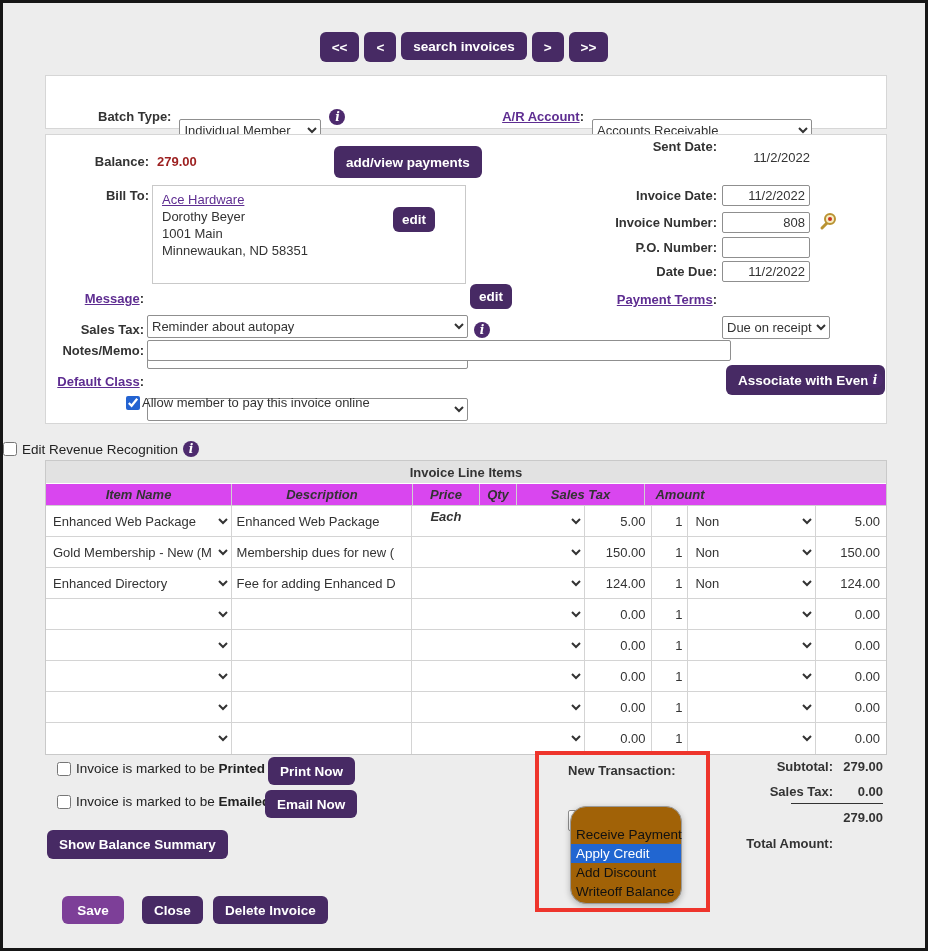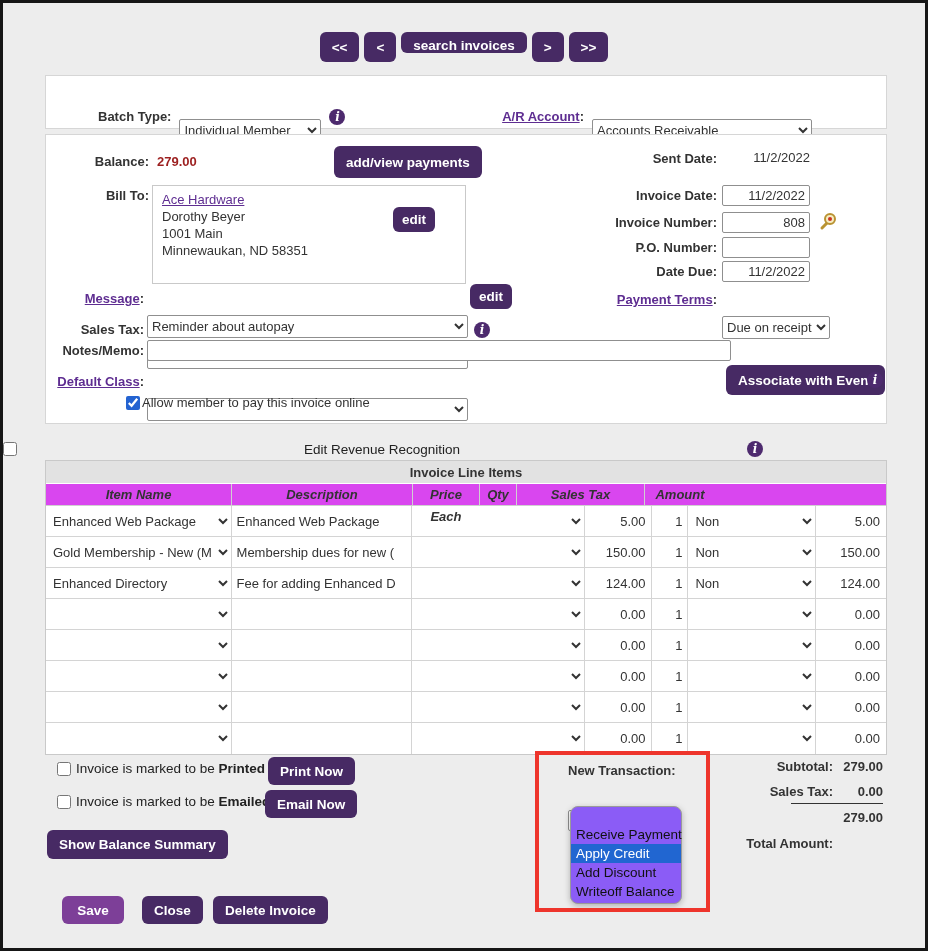--- a/index.html
+++ b/index.html
@@ -44,43 +44,43 @@
   .lit-row .c { border-right: 1px solid #d4d4d4; display: flex; align-items: center; }
   .lit-row .c:last-child { border-right: none; }
   .c0 { width: 186px; } .c1 { width: 181px; } .c2 { width: 173px; }
   .c3 { width: 67px; } .c4 { width: 37px; } .c5 { width: 128px; } .c6 { width: 70px; }
   .tsel { width: 100%; height: 100%; border: none; background: transparent; font-family: "Liberation Sans", sans-serif; font-size: 13px; color: #333; padding-left: 3px; }
   .tin { width: 100%; border: none; background: transparent; font-family: "Liberation Sans", sans-serif; font-size: 13px; color: #333; padding: 0 5px; }
   .amt { width: 100%; text-align: right; padding-right: 6px; }
   input[type="checkbox"] { accent-color: #2463d1; width: 14px; height: 14px; }
   
   .dd-list {
-    position: absolute; left: 567px; top: 803px; width: 112px; background: #8b5cf6;
-    border: 1px solid #9a9a9a; border-radius: 8px; box-shadow: 0 2px 6px rgba(0,0,0,.25);
+    position: absolute; left: 567px; top: 803px; width: 112px; background: #a16207;
+    border: 1px solid #9a9a9a; border-radius: 16px; box-shadow: 0 2px 6px rgba(0,0,0,.25);
     padding: 2px 0; z-index: 5;
   }
   .dd-opt { padding: 1px 5px; height: 19px; line-height: 17px; font-size: 13.5px; color: #111; white-space: nowrap; }
   .dd-opt.blank { height: 16px; }
   .dd-opt.selected { background: #2166d1; color: #fff; }
   .red-rect {
     position: absolute; left: 532px; top: 748px; width: 175px; height: 161px;
     border: 4px solid #ee352c; pointer-events: none; z-index: 6;
   }
   .totals-line { position: absolute; left: 788px; top: 800px; width: 92px; border-top: 1.5px solid #333; }
   .mag { vertical-align: middle; }
 </style>
 </head>
 <body>
 
 <div class="page">
 
   <div class="abs" style="left:0; top:29px; width:100%; display:flex; justify-content:center; gap:5px;">
     <button class="btn" style="height:30px;">&lt;&lt;</button>
     <button class="btn" style="height:30px;">&lt;</button>
-    <button class="btn" style="height:21px;">search invoices</button>
+    <button class="btn" style="height:28px;">search invoices</button>
     <button class="btn" style="height:30px;">&gt;</button>
     <button class="btn" style="height:30px;">&gt;&gt;</button>
   </div>
 
   <div class="panel" style="left:42px; top:72px; width:842px; height:54px;">
     <div class="abs" style="left:52px; top:15px; display:flex; align-items:center; gap:8px;">
       <span class="lbl">Batch Type:</span>
       <select class="sel" style="width:142px;">
         <option>Individual Member</option>
       </select>
@@ -101,21 +101,21 @@
 
     <span class="lbl rlabel abs" style="left:0; top:53px; width:103px;">Bill To:</span>
     <div class="abs" style="left:106px; top:50px; width:314px; height:99px; border:1px solid #c9c9c9; background:#fff; padding:5px 9px; line-height:17px;">
       <span class="lnk" style="font-weight:normal;">Ace Hardware</span><br>
       <span>Dorothy Beyer</span><br>
       <span>1001 Main</span><br>
       <span>Minnewaukan, ND 58351</span>
       <button class="btn abs" style="left:240px; top:21px; padding:5px 9px;">edit</button>
     </div>
 
-    <span class="lbl rlabel abs" style="left:471px; top:16px; width:200px;">Sent Date:</span>
+    <span class="lbl rlabel abs" style="left:471px; top:4px; width:200px;">Sent Date:</span>
     <span class="abs num" style="left:676px; top:15px; width:88px;">11/2/2022</span>
 
     <span class="lbl rlabel abs" style="left:471px; top:53px; width:200px;">Invoice Date:</span>
     <input class="inp num abs" style="left: 676px; top: 50px; width: 88px;" value="11/2/2022">
 
     <span class="lbl rlabel abs" style="left:471px; top:80px; width:200px;">Invoice Number:</span>
     <input class="inp num abs" style="left: 676px; top: 77px; width: 88px;" value="808">
     <svg class="abs mag" style="left:772px; top:77px;" width="20" height="20" viewBox="0 0 20 20">
       <line x1="4" y1="16" x2="10" y2="10" stroke="#b99332" stroke-width="3" stroke-linecap="round"></line>
       <circle cx="12" cy="7" r="5" fill="#f6ecc2" stroke="#b99332" stroke-width="2"></circle>
@@ -155,21 +155,21 @@
 
     <div class="abs" style="left:80px; top:260px; display:flex; align-items:center; gap:2px;">
       <input type="checkbox" checked="checked" style="">
       <span>Allow member to pay this invoice online</span>
     </div>
 
     <button class="btn abs" style="left:680px; top:230px; height:30px;">Associate with Event</button>
     <span class="info-icon abs" style="left:821px; top:237px;">i</span>
   </div>
 
-  <div class="abs" style="left:0; top:438px; width:760px; display:flex; justify-content:space-between; align-items:center; gap:5px;">
+  <div class="abs" style="left:0; top:438px; width:760px; display:flex; justify-content:flex-start; align-items:center; gap:5px;">
     <input type="checkbox" style="">
     <span style="font-size:13.5px; color:#222;">Edit Revenue Recognition</span>
     <span class="info-icon">i</span>
   </div>
 
   <div class="lit">
     <div class="lit-title">Invoice Line Items</div>
     <div class="lit-head">
       <div class="hc c0">Item Name</div>
       <div class="hc c1">Description</div>

